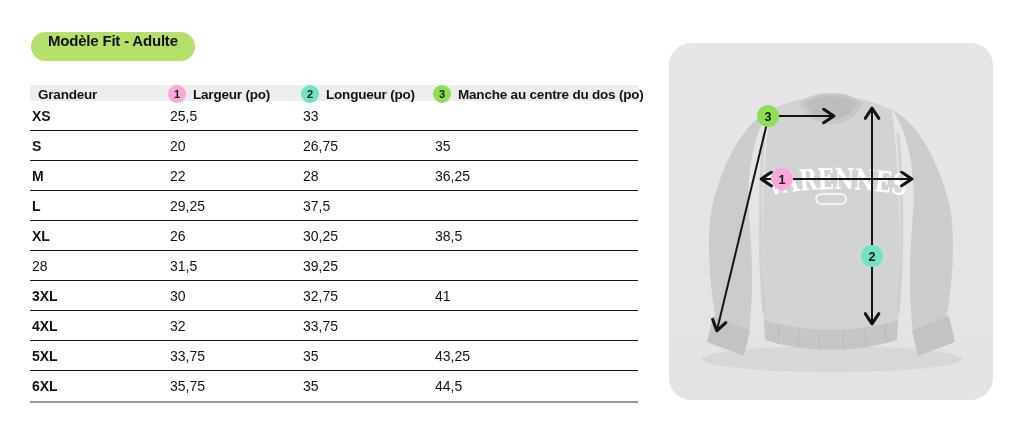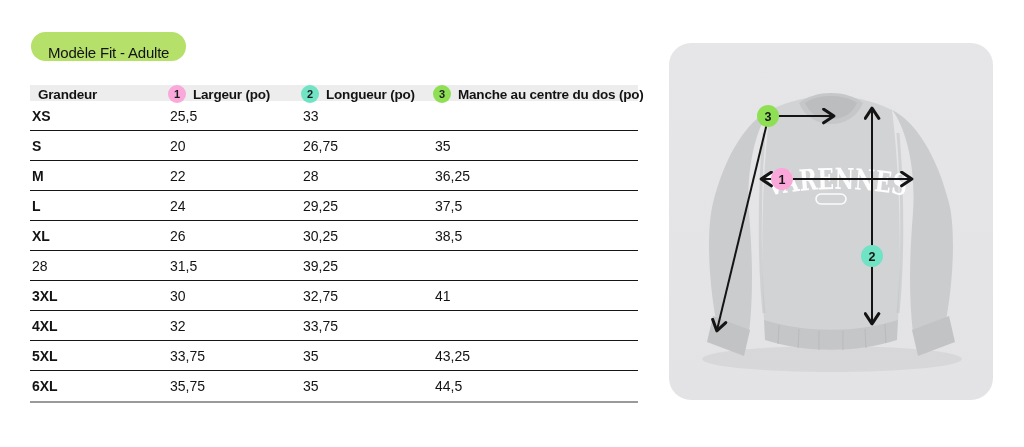--- a/index.html
+++ b/index.html
@@ -9,23 +9,23 @@
   }
   *{margin:0;padding:0;box-sizing:border-box;}
   html,body{background:#ffffff;}
   body{
     width:1024px;height:447px;position:relative;overflow:hidden;
     font-family:"Liberation Sans","DejaVu Sans",sans-serif;color:var(--text);
   }
   
   .badge{
     position:absolute;left:31px;top:32px;height:29px;
-    display:inline-flex;align-items:flex-end;padding:0 17px;
+    display:inline-flex;align-items:flex-start;padding:0 17px;
     background:var(--badge-green);border-radius:15px;
-    font-weight:400;font-size:15px;letter-spacing:-0.2px;color:#131313;
+    font-weight:700;font-size:15px;letter-spacing:-0.2px;color:#131313;
   }
   
   .size-table{position:absolute;left:30px;top:85px;width:608px;}
   .thead{
     display:grid;grid-template-columns:138px 133px 132px 1fr;
     align-items:center;height:16px;background:var(--header-bg);
   }
   .th{font-weight:700;font-size:13.5px;letter-spacing:-0.2px;white-space:nowrap;display:flex;align-items:center;}
   .th.first{padding-left:8px;}
   .chip{
@@ -95,21 +95,20 @@
         <div class="td">35</div>
       </div>
       <div class="tr">
         <div class="td size">M</div>
         <div class="td">22</div>
         <div class="td">28</div>
         <div class="td">36,25</div>
       </div>
       <div class="tr">
         <div class="td size">L</div>
-        <div class="td">24</div>
         <div class="td">29,25</div>
         <div class="td">37,5</div>
       </div>
       <div class="tr">
         <div class="td size">XL</div>
         <div class="td">26</div>
         <div class="td">30,25</div>
         <div class="td">38,5</div>
       </div>
       <div class="tr">

